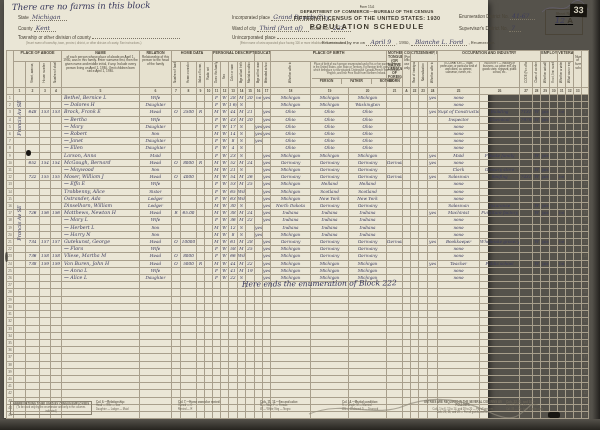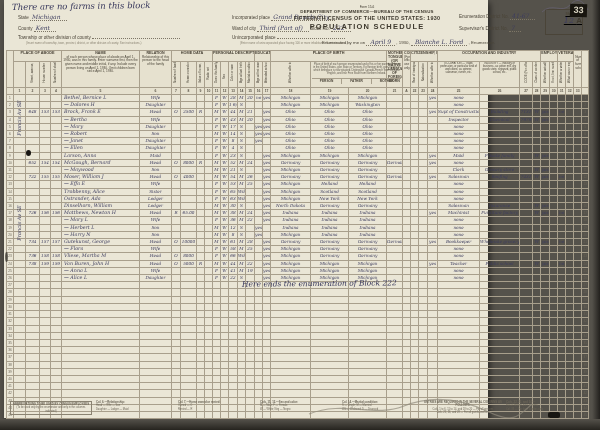--- a/index.html
+++ b/index.html
@@ -17,21 +17,21 @@
   .fld{position:absolute;font-size:4.6px;color:#4a4438;white-space:nowrap;}
   .fld .hwt{font-size:6px;border-bottom:.5px dotted #7d7666;padding:0 6px 0 2px;}
   .fnote{position:absolute;font-size:2.8px;color:#8a8372;white-space:nowrap;}
   .title{position:absolute;left:258px;top:5px;width:210px;text-align:center;color:#3f3a2f;}
   .title .t1{font-size:3.2px;}
   .title .t2{font-size:4.4px;font-weight:bold;letter-spacing:.2px;}
   .title .t3{font-size:5.4px;font-weight:bold;letter-spacing:.3px;margin-top:1px;}
   .title .t4{font-size:7.5px;font-weight:bold;letter-spacing:1.2px;margin-top:1px;}
   #topnote{position:absolute;left:8px;top:1px;font-size:8.5px;transform:rotate(-.8deg);color:#35355a;}
   #sheetbox{position:absolute;left:541px;top:9px;width:36px;height:24px;border:1px solid #4a4438;
-            text-align:right;text-decoration:underline;}
+            text-align:center;text-decoration:underline;}
   #sheetbox .lab{font-size:3.6px;font-weight:bold;color:#4a4438;margin-top:2px;}
   #sheetbox .val{font-size:8px;}
   #sheetbox .val b{font-family:"Liberation Sans",sans-serif;font-style:normal;color:#3f3a2f;}
   #stamp{position:absolute;left:570px;top:4px;width:17px;height:13px;background:#18150f;color:#ddd8c6;
          font-weight:bold;font-size:9px;text-align:center;line-height:13px;transform:rotate(2deg);}
   #enumline{position:absolute;left:318px;top:38px;font-size:4.4px;color:#4a4438;white-space:nowrap;}
   #enumline .hwt{font-size:6px;border-bottom:.5px dotted #7d7666;padding:0 4px;}
   
   #tblwrap{position:absolute;left:2px;top:50px;width:582px;}
   table{border-collapse:collapse;table-layout:fixed;width:582px;}

